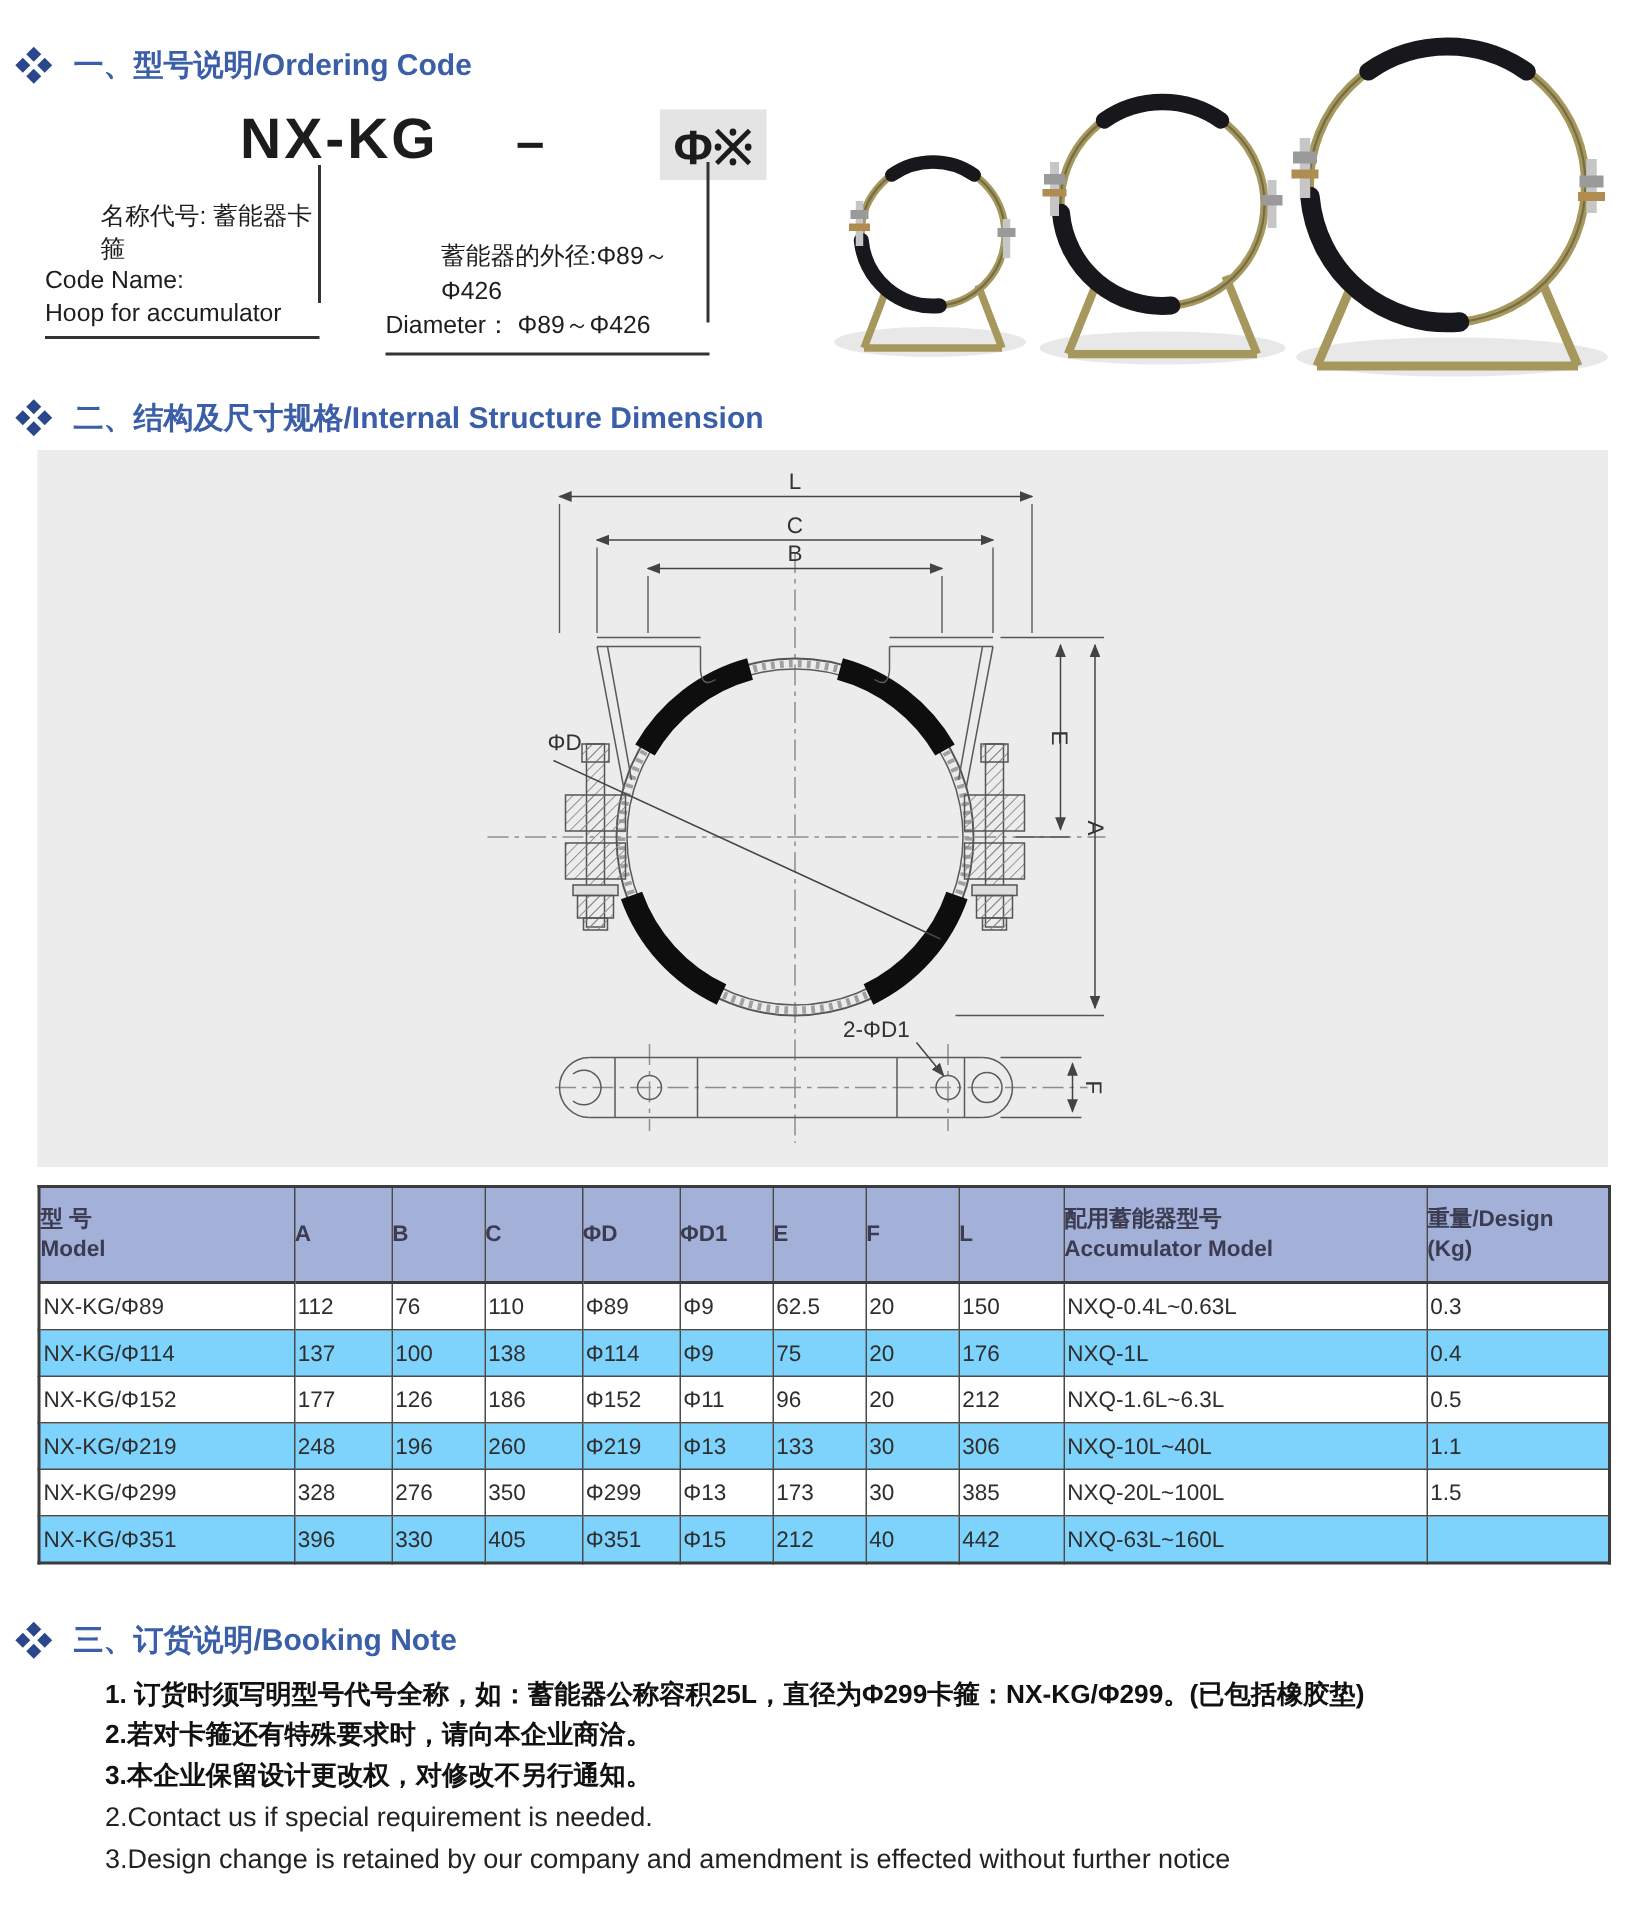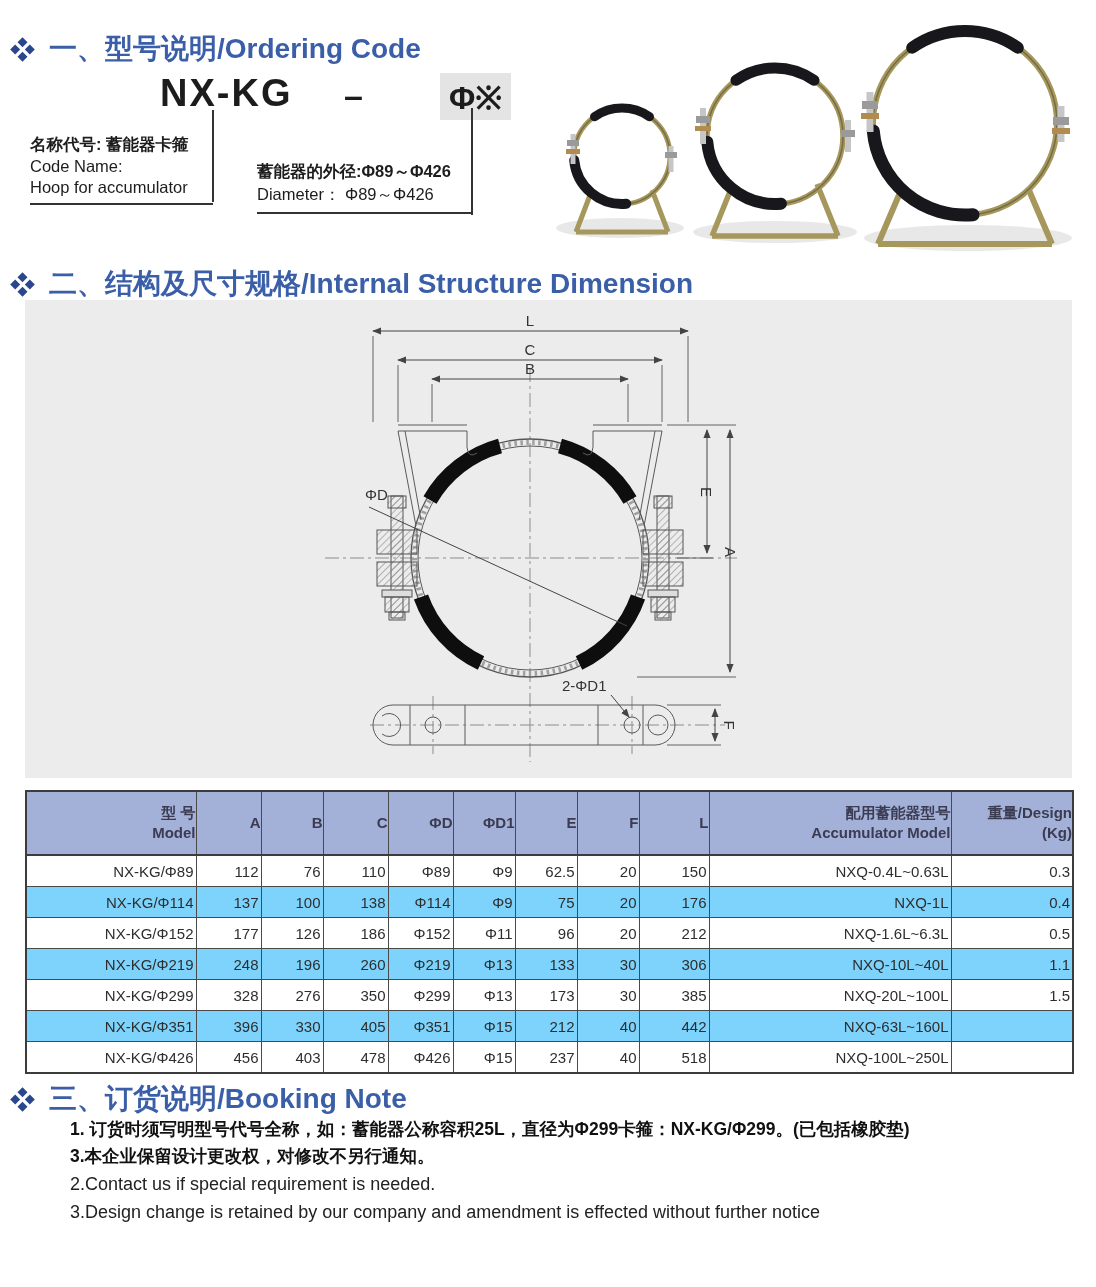--- a/index.html
+++ b/index.html
@@ -1,51 +1,51 @@
 <!DOCTYPE html>
 <html><head>
 <meta charset="utf-8">
 <style>
   html,body{margin:0;padding:0;background:#fff;}
   .page{position:relative;width:1096px;height:1287px;background:#ffffff;overflow:hidden;
         font-family:"Liberation Sans",sans-serif;}
 
   .sec-header{position:absolute;display:flex;align-items:center;gap:14px;
-              color:#3a5fa8;font-weight:bold;font-size:28px;white-space:nowrap;}
+              color:#3a5fa8;font-weight:bold;font-size:20px;white-space:nowrap;}
   .sec-header .dico{flex:0 0 auto;display:block;}
 
   
   .ordering{position:absolute;left:0;top:60px;width:1044px;height:212px;}
   .code-main{position:absolute;left:160px;top:12px;font-size:38px;font-weight:bold;
              letter-spacing:2px;color:#1c1c1c;}
   .code-dash{position:absolute;left:344px;top:16px;font-size:34px;font-weight:bold;color:#1c1c1c;}
   .code-suffix{position:absolute;left:440px;top:13px;font-size:32px;font-weight:bold;
                color:#1c1c1c;background:#e4e4e4;padding:2px 9px;}
   .riser{position:absolute;border-left:2px solid #333;width:0;}
   .riser-left{left:212px;top:50px;height:92px;}
   .riser-right{left:471px;top:48px;height:107px;}
   .callout{position:absolute;border-bottom:2px solid #333;color:#1d1d1d;}
-  .callout .l1{font-weight:bold;}
+  .callout .l1{font-weight:normal;margin-left:37px;}
   .callout-left{left:30px;top:74px;width:183px;font-size:16.5px;line-height:21.5px;padding-bottom:4px;}
   .callout-right{left:257px;top:100px;width:216px;font-size:16.5px;line-height:23px;padding-bottom:6px;}
   .photo{position:absolute;left:540px;top:18px;}
 
   
   .panel{position:absolute;left:25px;top:300px;width:1047px;height:478px;background:#ececec;}
   .thin{stroke:#555;stroke-width:1.3;fill:none;}
   .thin2{stroke:#5a5a5a;stroke-width:1;fill:none;}
   .ext{stroke:#555;stroke-width:0.9;fill:none;}
   .dim{stroke:#444;stroke-width:1;fill:none;}
   .cl{stroke:#8d8d8d;stroke-width:1;stroke-dasharray:14 4 3 4;fill:none;}
   .pad{stroke:#0e0e0e;stroke-width:15;fill:none;}
   .dlab{font:15px "Liberation Sans",sans-serif;fill:#333;}
 
   
   .spec-table{position:absolute;left:25px;top:790px;width:1047px;border-collapse:collapse;
-              table-layout:fixed;text-align:right;font-size:15px;color:#2e2e2e;
+              table-layout:fixed;text-align:left;font-size:15px;color:#2e2e2e;
               border:2px solid #3c3c3c;}
   .spec-table th{background:#a3b1d9;border:1px solid #4a4a4a;border-bottom:2px solid #3c3c3c;
                  height:62px;font-weight:bold;color:#3b3b52;font-size:15px;line-height:20px;padding:0;}
   .spec-table td{border:1px solid #4a4a4a;height:30px;padding:0 2px;background:#fff;}
   .spec-table tr.alt td{background:#7dd3fc;}
 
   
   .notes{position:absolute;left:70px;top:1116px;color:#111;}
   .note-zh{font-weight:bold;font-size:17.5px;line-height:27px;}
   .note-en{font-weight:normal;font-size:18px;line-height:28px;color:#222;}
@@ -359,46 +359,34 @@
           <td>330</td>
           <td>405</td>
           <td>Φ351</td>
           <td>Φ15</td>
           <td>212</td>
           <td>40</td>
           <td>442</td>
           <td>NXQ-63L~160L</td>
           <td></td>
         </tr>
-        <tr>
-          <td>NX-KG/Φ426</td>
-          <td>456</td>
-          <td>403</td>
-          <td>478</td>
-          <td>Φ426</td>
-          <td>Φ15</td>
-          <td>237</td>
-          <td>40</td>
-          <td>518</td>
-          <td>NXQ-100L~250L</td>
-          <td></td>
-        </tr>
       </tbody>
     </table>
 
   <div class="sec-header" style="left:10px;top:1080px;align-items:center;">
     <svg class="dico" width="25" height="25" viewBox="0 0 24 24">
       <polygon points="12,0.2 16.8,5 12,9.8 7.2,5" fill="#2a478d"></polygon>
       <polygon points="5,7.2 9.8,12 5,16.8 0.2,12" fill="#2a478d"></polygon>
       <polygon points="19,7.2 23.8,12 19,16.8 14.2,12" fill="#2a478d"></polygon>
       <polygon points="12,14.2 16.8,19 12,23.8 7.2,19" fill="#2a478d"></polygon>
     </svg>
     <span>三、订货说明/Booking Note</span>
   </div>
 
   <div class="notes">
     <div class="note-zh">1. 订货时须写明型号代号全称，如：蓄能器公称容积25L，直径为Φ299卡箍：NX-KG/Φ299。(已包括橡胶垫)</div>
+    <div class="note-zh">2.若对卡箍还有特殊要求时，请向本企业商洽。</div>
     <div class="note-zh">3.本企业保留设计更改权，对修改不另行通知。</div>
     <div class="note-en">2.Contact us if special requirement is needed.</div>
     <div class="note-en">3.Design change is retained by our company and amendment is effected without further notice</div>
   </div>
 
 </div>
 
 </body></html>

